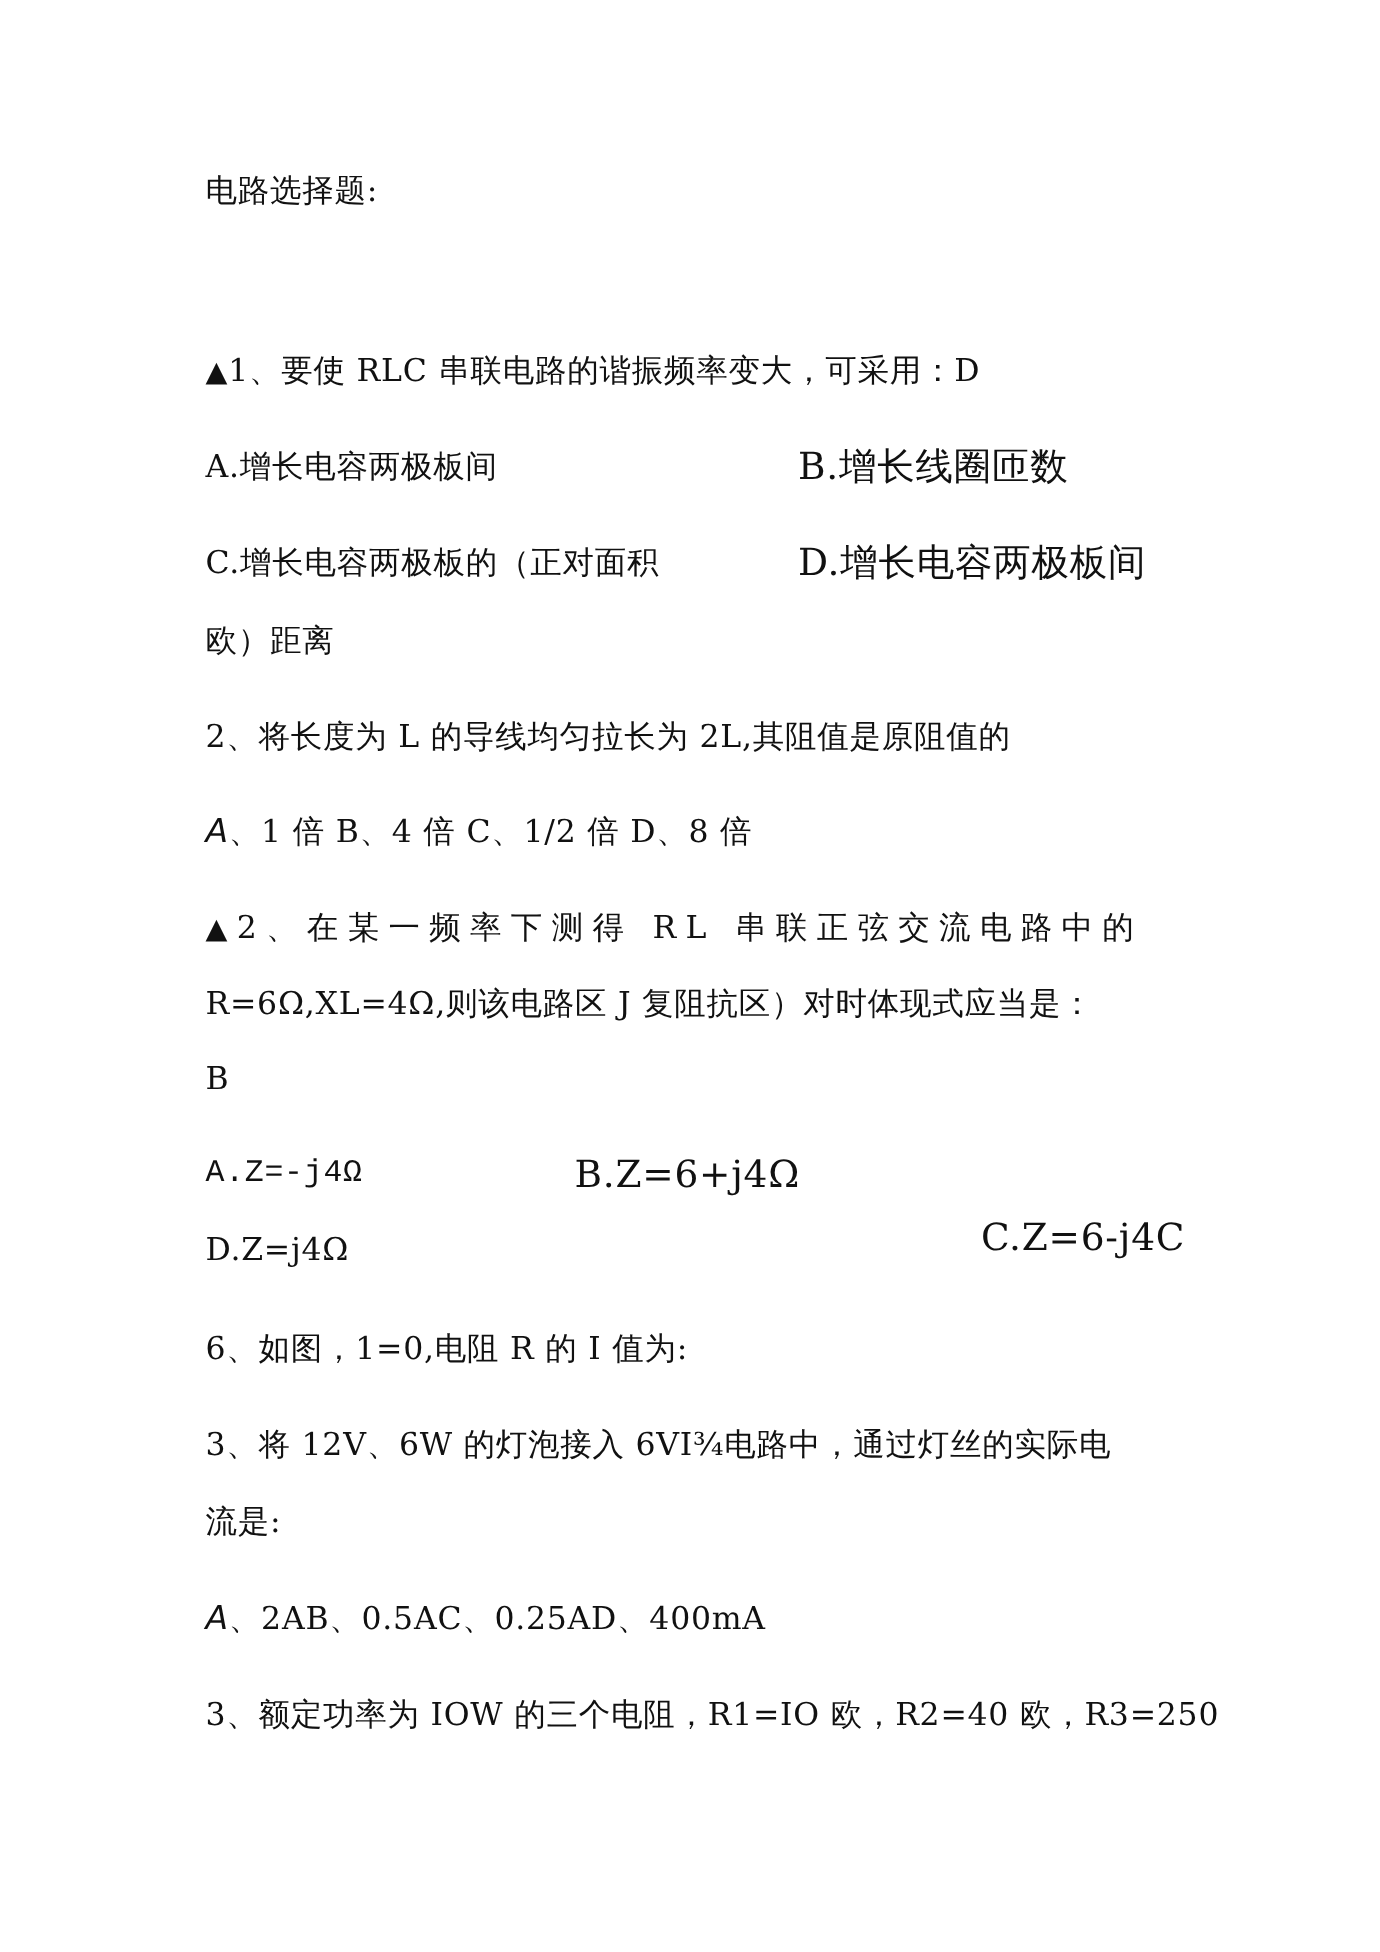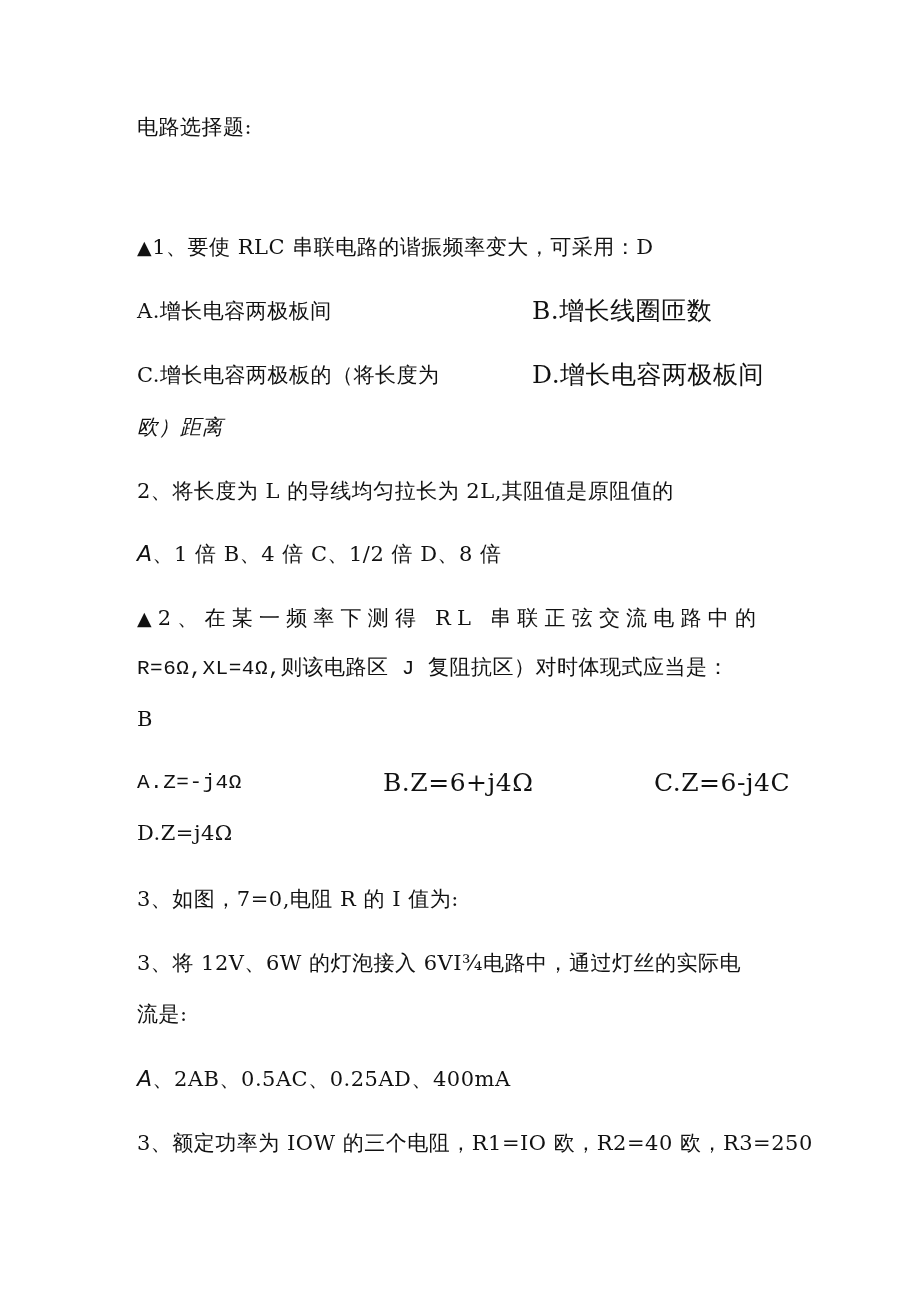--- a/index.html
+++ b/index.html
@@ -40,40 +40,40 @@
 
 <div>
 
   <div class="line" style="top:113px;">电路选择题:</div>
 
   <div class="line" style="top:233px;">
     <span class="tri">▲</span><span>1、要使 RLC 串联电路的谐振频率变大，可采用：D</span>
   </div>
   <div class="line" style="top:297px;">A.增长电容两极板间</div>
   <div class="col-b" style="top:297px; left:532px;">B.增长线圈匝数</div>
-  <div class="line" style="top:361px;">C.增长电容两极板的（将长度为</div>
+  <div class="line" style="top:361px;">C.增长电容两极板的（正对面积</div>
   <div class="col-b" style="top:361px; left:532px;">D.增长电容两极板间</div>
-  <div class="line" style="top:413px;font-style:italic;">欧）距离</div>
+  <div class="line" style="top:413px;">欧）距离</div>
 
   <div class="line" style="top:477px;">2、将长度为 L 的导线均匀拉长为 2L,其阻值是原阻值的</div>
   <div class="line" style="top:540px;">
     <span class="italic-a">A</span><span>、1 倍 B、4 倍 C、1/2 倍 D、8 倍</span>
   </div>
 
   <div class="line spaced" style="top:604px;">
     <span class="tri">▲</span><span>2、在某一频率下测得 RL 串联正弦交流电路中的</span>
   </div>
-  <div class="line" style="top:655px;font-family:Liberation Mono, monospace;">R=6Ω,XL=4Ω,则该电路区 J 复阻抗区）对时体现式应当是：</div>
+  <div class="line" style="top:655px;">R=6Ω,XL=4Ω,则该电路区 J 复阻抗区）对时体现式应当是：</div>
   <div class="line" style="top:705px;">B</div>
   <div class="line" style="top:769px;font-family:Liberation Mono, monospace;">A.Z=-j4Ω</div>
   <div class="col-b" style="top:769px; left:383px;">B.Z=6+j4Ω</div>
-  <div class="col-b" style="top:769px; left:654px;">C.Z=6-j4C</div>
+  <div class="col-b" style="top:811px; left:654px;">C.Z=6-j4C</div>
   <div class="line" style="top:819px;">D.Z=j4Ω</div>
 
-  <div class="line" style="top:885px;">3、如图，7=0,电阻 R 的 I 值为:</div>
+  <div class="line" style="top:885px;">6、如图，1=0,电阻 R 的 I 值为:</div>
 
   <div class="line" style="top:949px;">3、将 12V、6W 的灯泡接入 6VI¾电路中，通过灯丝的实际电</div>
   <div class="line" style="top:1000px;">流是:</div>
   <div class="line" style="top:1065px;">
     <span class="italic-a">A</span><span>、2AB、0.5AC、0.25AD、400mA</span>
   </div>
 
   <div class="line" style="top:1129px;">3、额定功率为 IOW 的三个电阻，R1=IO 欧，R2=40 欧，R3=250</div>
 
 </div>

